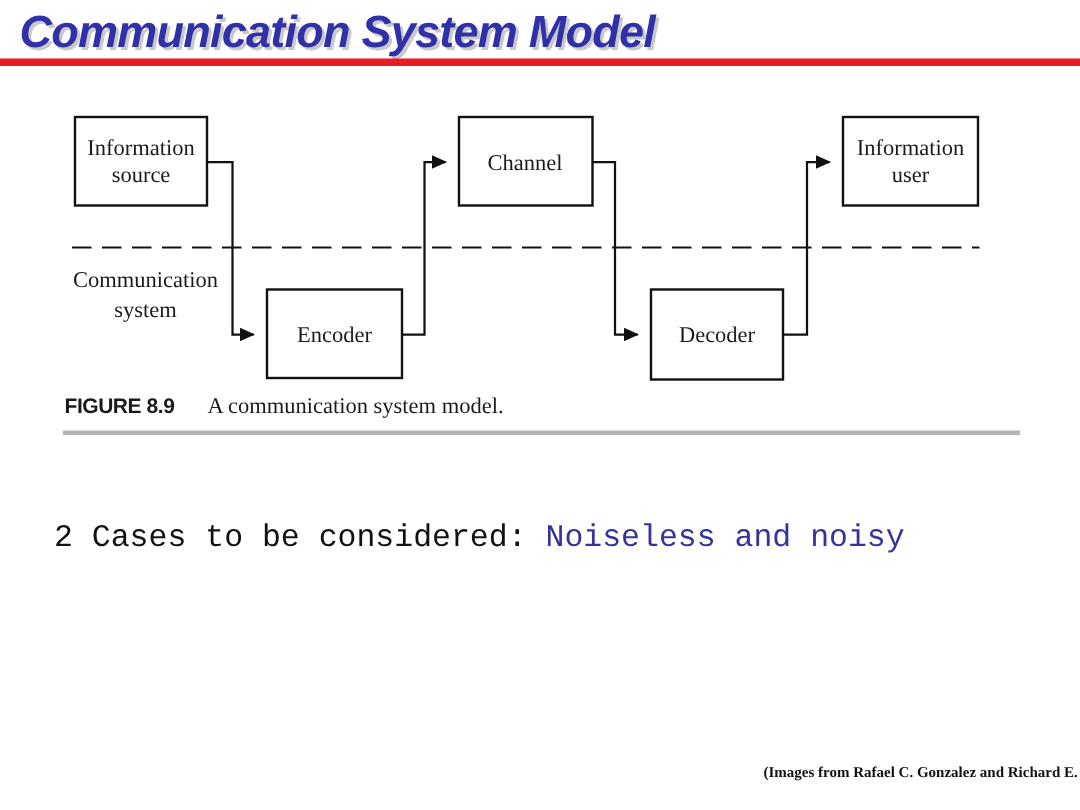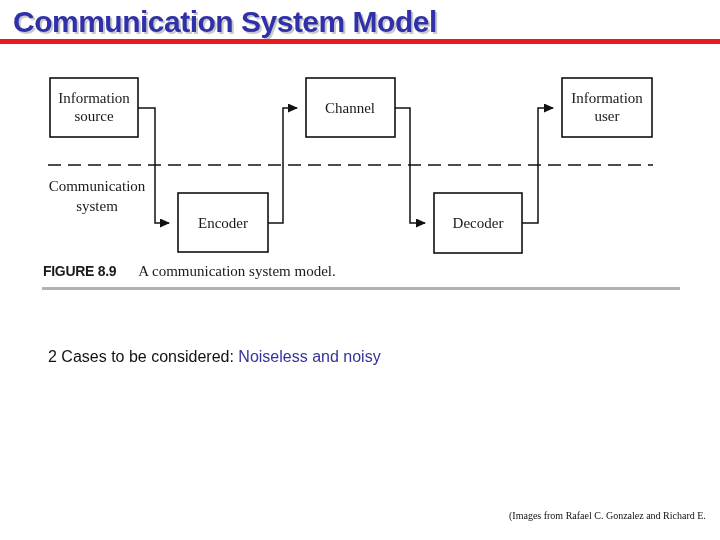--- a/index.html
+++ b/index.html
@@ -8,21 +8,21 @@
     background: #ffffff;
     font-family: "Liberation Sans", sans-serif;
     position: relative;
     overflow: hidden;
   }
   .slide { position: absolute; inset: 0; width: 720px; height: 540px; }
 
   .page-title {
     position: absolute; left: 13px; top: 5px;
     font-family: "Liberation Sans", sans-serif;
-    font-size: 30px; font-weight: bold; 
+    font-size: 30px; font-weight: bold; font-style: italic;
     letter-spacing: -0.5px;
     color: #3030A8;
     text-shadow: 2px 2px 0 #c9c9c9;
     white-space: nowrap;
   }
   .title-rule {
     position: absolute; left: 0; top: 39px;
     width: 720px; height: 5px;
     background: #E81B22;
   }
@@ -44,30 +44,30 @@
   .figure-caption .cap-text {
     font-family: "Liberation Serif", "DejaVu Serif", serif;
     font-size: 15px; margin-left: 22px;
   }
   .caption-divider {
     position: absolute; left: 42px; top: 287px;
     width: 638px; height: 3px; background: #b3b3b3;
   }
 
   .body-text {
-    position: absolute; left: 48px; top: 348px;
-    font-family: Liberation Sans, sans-serif;
-    font-size: 16px; color: #111111; white-space: nowrap;
+    position: absolute; left: 36px; top: 348px;
+    font-family: Liberation Mono, monospace;
+    font-size: 21px; color: #111111; white-space: nowrap;
   }
   .body-text .highlight { color: #333399; }
 
   .citation {
     position: absolute; left: 509px; top: 510px; width: 205px;
     font-family: "Liberation Serif", "DejaVu Serif", serif;
-    font-size: 10px; line-height: 12px; color: #111111;
+    font-size: 10px; line-height: 12px; color: #111111; font-weight: bold;
   }
   .citation .cit-line { display: block; white-space: nowrap; }
   .citation sup { font-size: 7px; vertical-align: super; line-height: 0; }
 </style>
 </head>
 <body>
 
 <div class="slide">
 
   <div class="page-title">Communication System Model</div>

